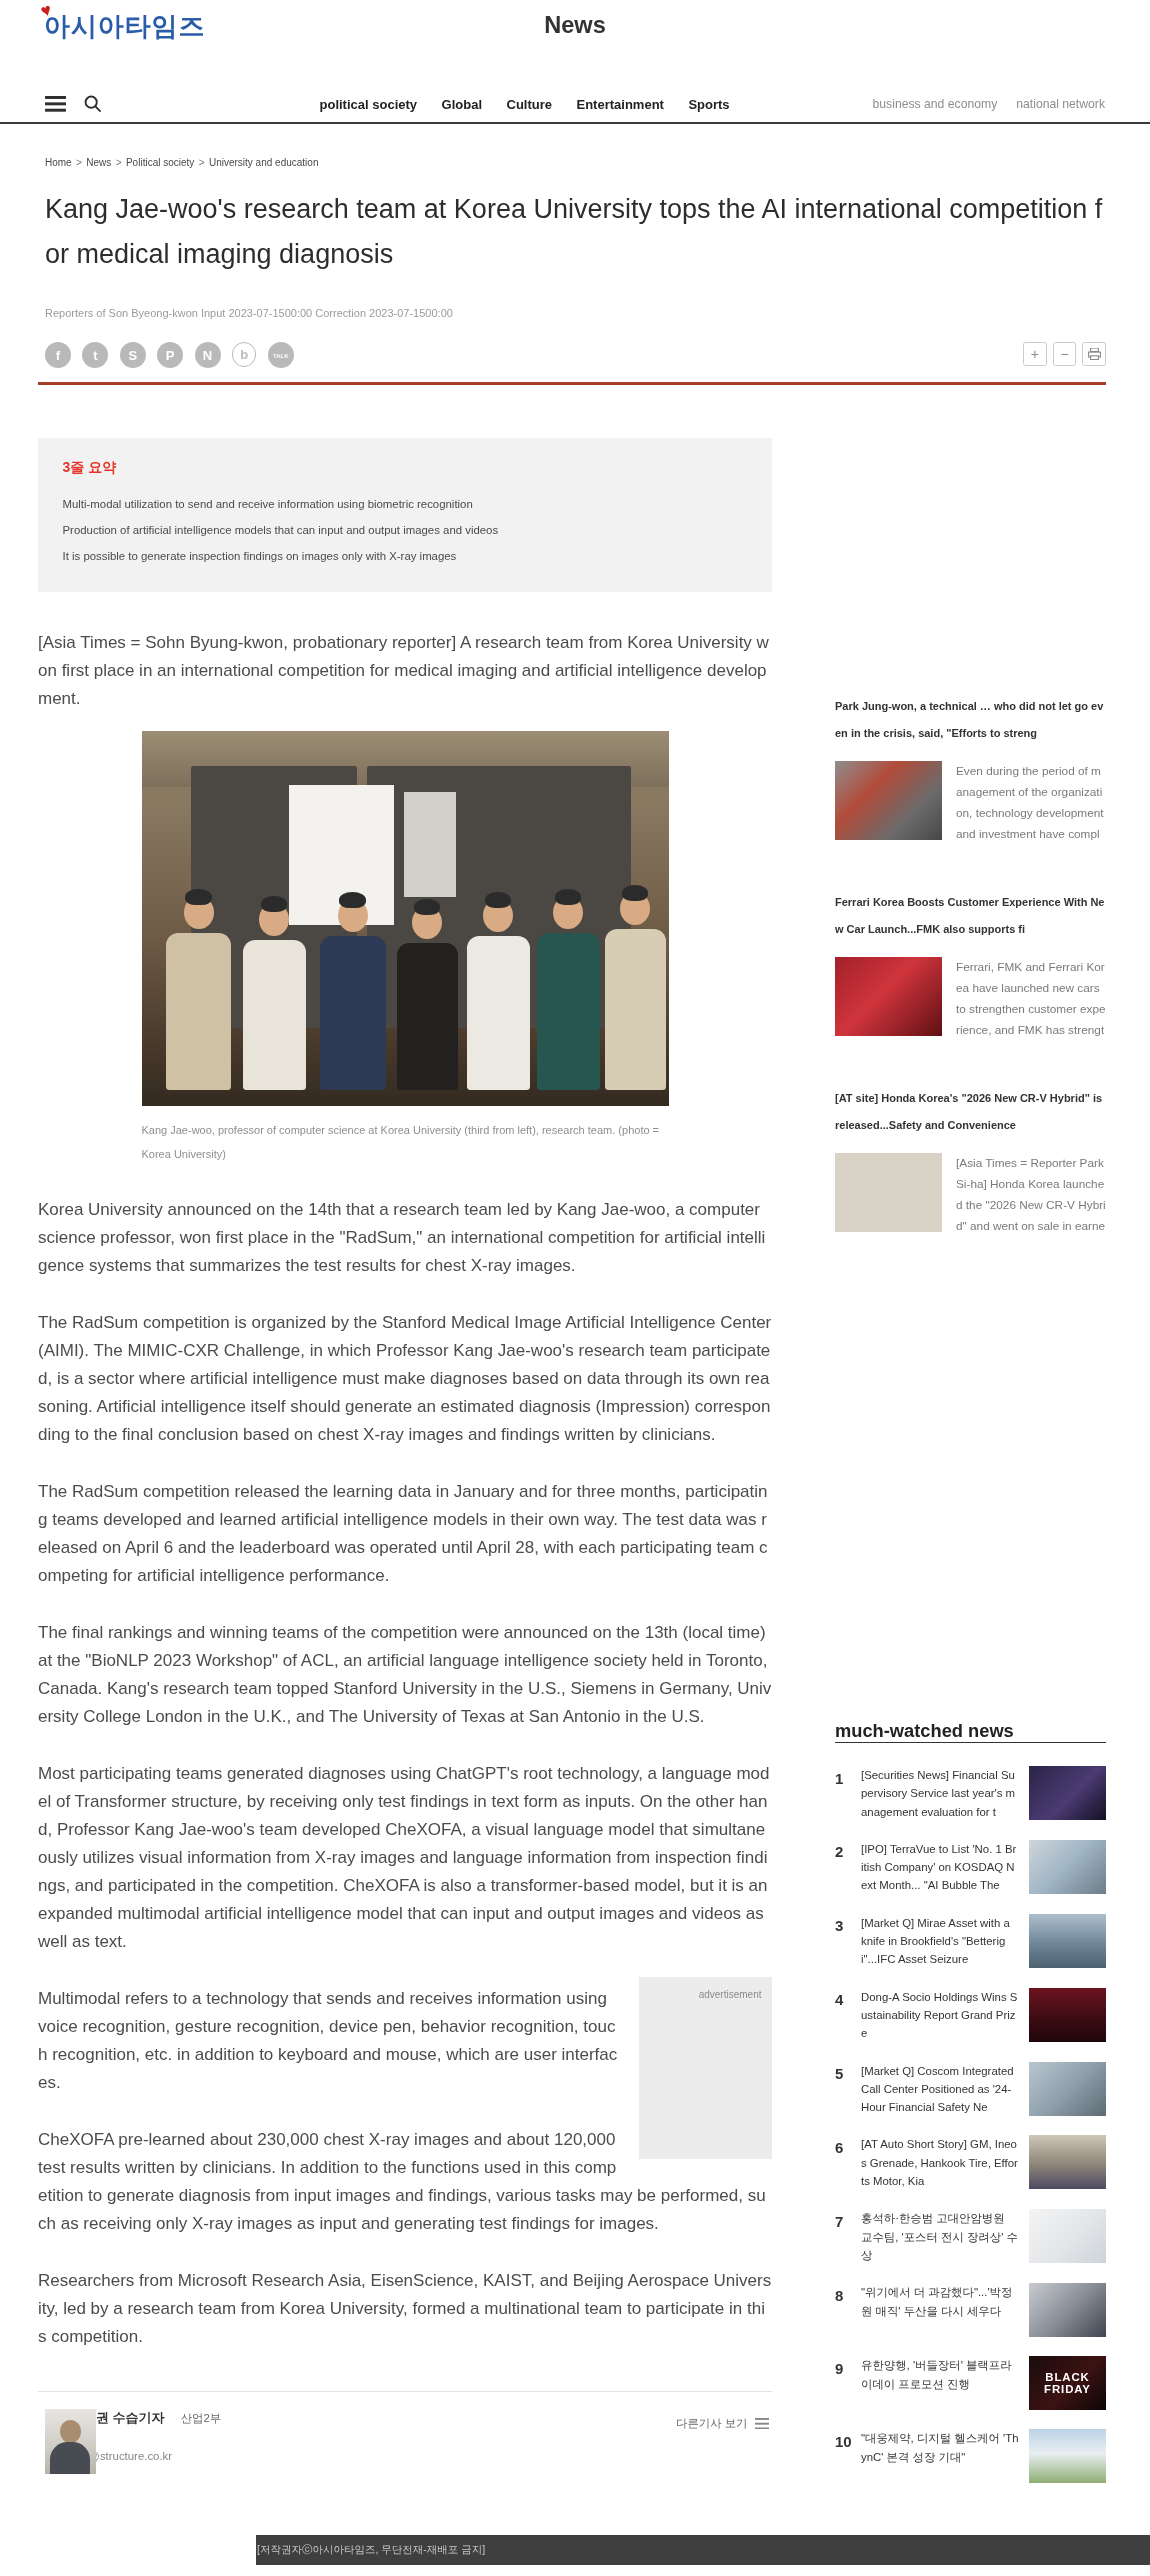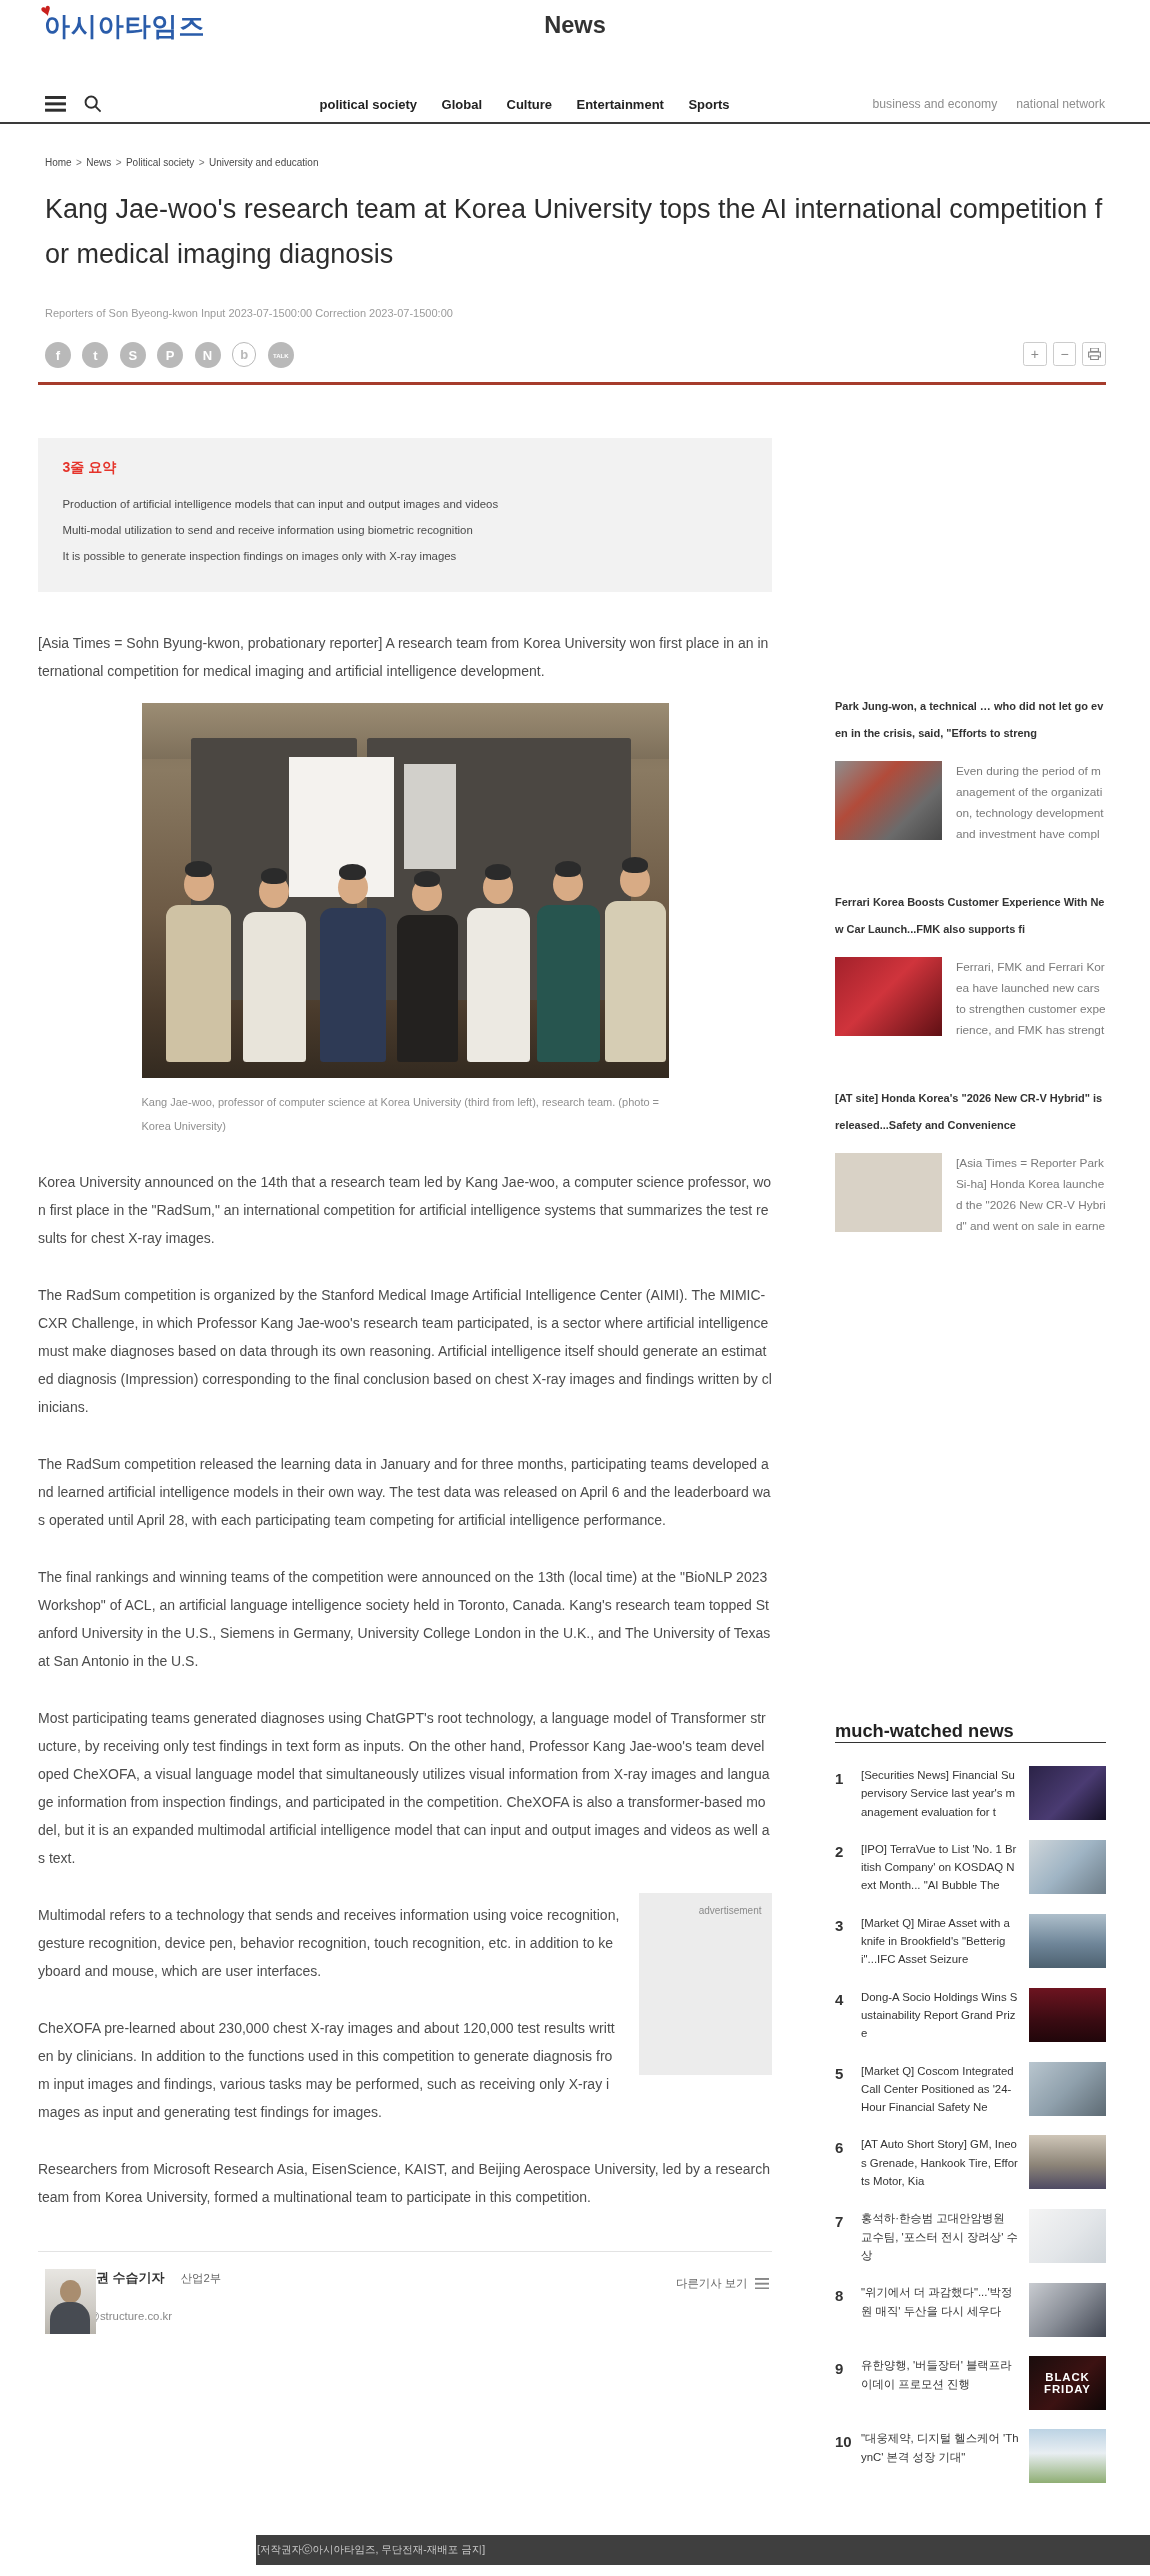--- a/index.html
+++ b/index.html
@@ -39,21 +39,21 @@
   .tools { position:absolute; right:0; top:0; display:flex; gap:6.1px; }
   .tool { width:23.6px; height:23.6px; border:0.9px solid #ccc; background:#fff; border-radius:2.6px; color:#8a8a8a;
     font-size:14px; display:flex; align-items:center; justify-content:center; cursor:pointer; }
   .red-divider { position:absolute; top:382px; left:38px; width:1068px; height:2.6px; background:#a63c2c; }
 
   
   .left-col { position:absolute; top:438px; left:38px; width:734px; }
   .summary-box { background:#f2f2f2; padding:21px 24.5px 23px 24.5px; }
   .summary-title { color:#e5332a; font-size:14px; font-weight:bold; margin-bottom:14px; }
   .summary-line { font-size:11.4px; color:#4a4a4a; line-height:26px; }
-  .para { margin-top:29px; font-size:14px; line-height:28px; color:#4c4c4c; word-break:break-all; }
+  .para { margin-top:29px; font-size:17px; line-height:28px; color:#4c4c4c; word-break:break-all; }
   .para:first-of-type { margin-top:37px; }
 
   
   .photo-wrap { width:527px; margin:17.5px auto 0 auto; }
   .photo { position:relative; width:527px; height:375px; overflow:hidden;
     background:linear-gradient(180deg,#7d6f5a 0%,#8a7a62 18%,#6e5b46 55%,#4a3b2c 82%,#332a20 100%); }
   .ceil { position:absolute; top:0; left:0; right:0; height:56px; background:linear-gradient(180deg,#9c8d74,#7d6f5a); }
   .panel { position:absolute; top:35px; width:166px; height:262px; background:#4b4742; border-radius:2.6px; }
   .poster { position:absolute; background:#f4f2ee; }
   .person { position:absolute; bottom:15.7px; }
@@ -191,22 +191,22 @@
       </span>
     </button>
   </div>
 </div>
 <div class="red-divider"></div>
 
 <div class="left-col">
 
   <div class="summary-box">
     <div class="summary-title">3줄 요약</div>
+    <div class="summary-line">Multi-modal utilization to send and receive information using biometric recognition</div>
     <div class="summary-line">Production of artificial intelligence models that can input and output images and videos</div>
-    <div class="summary-line">Multi-modal utilization to send and receive information using biometric recognition</div>
     <div class="summary-line">It is possible to generate inspection findings on images only with X-ray images</div>
   </div>
 
   <p class="para">[Asia Times = Sohn Byung-kwon, probationary reporter] A research team from Korea University won first place in an international competition for medical imaging and artificial intelligence development.</p>
 
   <div class="photo-wrap">
     <div class="photo">
       <div class="ceil"></div>
       <div class="panel" style="left:49px;"></div>
       <div class="panel" style="left:225px;"></div>

